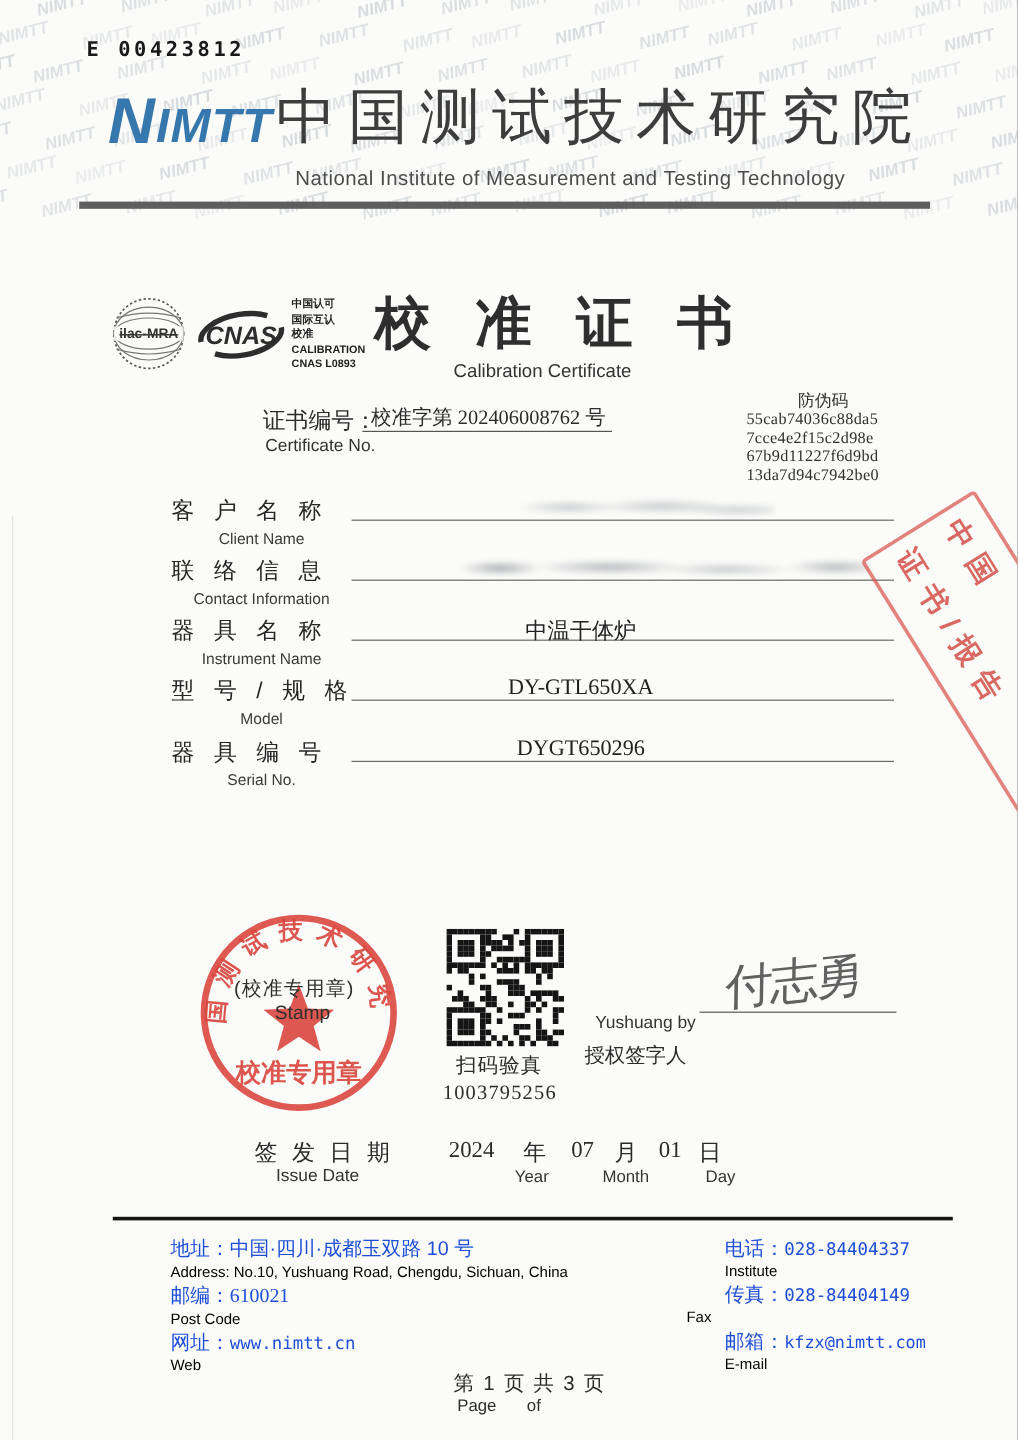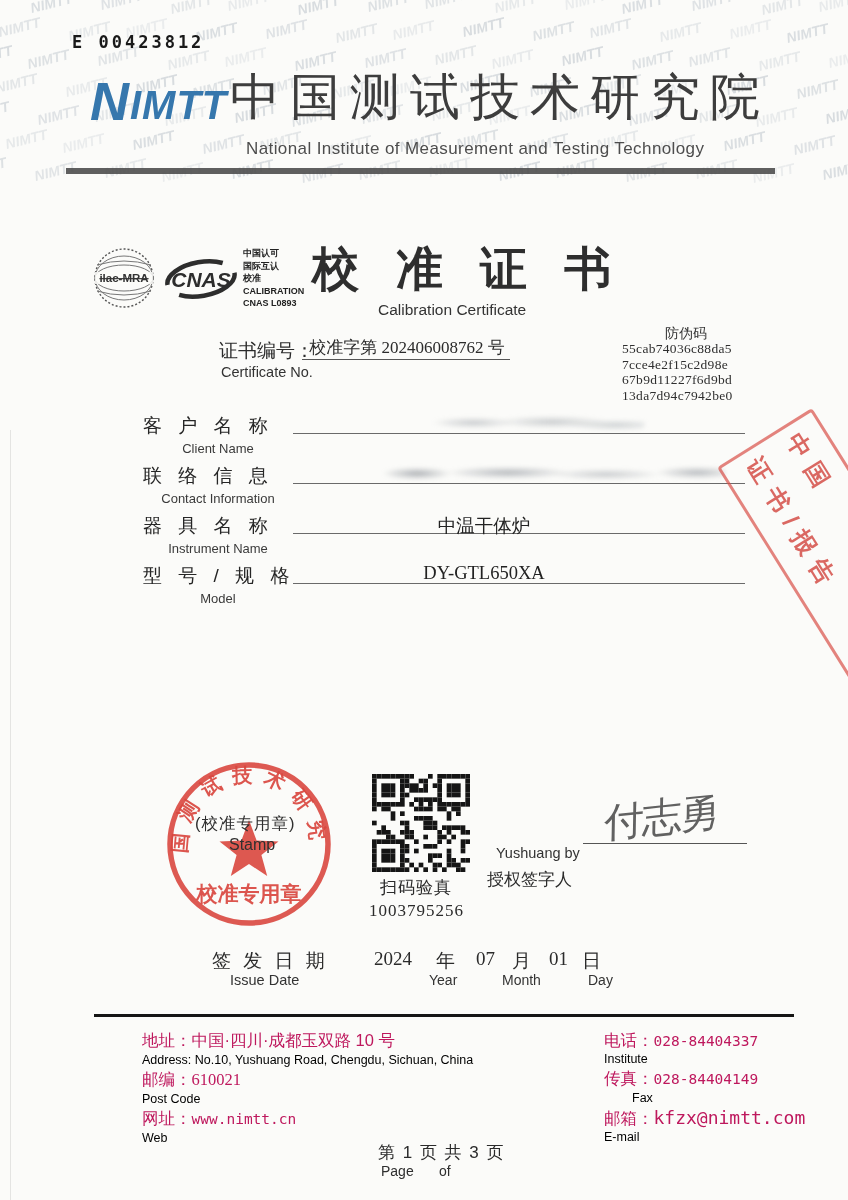--- a/index.html
+++ b/index.html
@@ -73,21 +73,21 @@
        transform:rotate(-6deg) skewX(-7deg);opacity:.85;letter-spacing:-2px;z-index:2;}
 
   
   .dt-zh{left:212px;top:948px;font-size:19px;word-spacing:7px;}
   .dt-en{left:230px;top:972px;font-size:14.5px;color:#333;}
   .dt{position:absolute;top:948px;font-size:19px;}
   .dtl{position:absolute;top:972px;font-size:14px;color:#333;}
 
   
   .frule{left:94px;top:1014px;width:700px;height:2.5px;background:#151515;}
-  .ft-zh{position:absolute;font-size:16.5px;color:#be185d;white-space:nowrap;}
+  .ft-zh{position:absolute;font-size:16.5px;color:#1d4ed8;white-space:nowrap;}
   .ft-en{position:absolute;font-size:12.5px;color:#000000;white-space:nowrap;}
   .pg-zh{left:378px;top:1141px;font-size:17px;word-spacing:3px;}
   .pg-en{position:absolute;top:1163px;font-size:14px;color:#2e2e2e;}
 
   
   .edge-stamp{left:812px;top:408px;width:320px;height:112px;border:3.5px solid rgba(217,80,72,.7);
               border-radius:4px;transform:rotate(58deg);transform-origin:0 0;z-index:3;
               padding:4px 10px;box-sizing:border-box;}
   .edge-stamp div{font-size:24px;font-weight:bold;letter-spacing:10px;line-height:47px;
                   color:rgba(210,68,60,.8);white-space:nowrap;}
@@ -261,20 +261,26 @@
     <div class="fl">联 络 信 息</div>
     <div class="fen">Contact Information</div>
     <div class="fline"></div>
     <div class="smudge s2"></div>
   </div>
   <div class="frow" style="top:561px">
     <div class="fl">型 号 / 规 格</div>
     <div class="fen">Model</div>
     <div class="fline"></div>
     <div class="fval">DY-GTL650XA</div>
+  </div>
+  <div class="frow" style="top:612px">
+    <div class="fl">器 具 编 号</div>
+    <div class="fen">Serial No.</div>
+    <div class="fline"></div>
+    <div class="fval">DYGT650296</div>
   </div>
 
   <div class="abs stamp-box">
     <svg width="172" height="172" viewBox="0 0 172 172">
       <circle cx="86" cy="86" r="79" fill="none" stroke="#d9473f" stroke-width="5.5" opacity="0.9"></circle>
       <path id="ringpath" d="M 27 105 A 62 62 0 1 1 146 102" fill="none"></path>
       <text font-size="20" font-weight="bold" fill="#d9473f" letter-spacing="10" opacity="0.92">
         <textPath href="#ringpath" startOffset="50%" text-anchor="middle">中国测试技术研究院</textPath>
       </text>
       <polygon points="86,62 93.6,82.5 115.5,83.4 98.4,97 104.2,118.1 86,106 67.8,118.1 73.6,97 56.5,83.4 78.4,82.5" fill="#da4a41" opacity="0.92"></polygon>
@@ -537,23 +543,23 @@
   </div>
   <div class="ft-en" style="left:142px;top:1131px">Web</div>
 
   <div class="ft-zh" style="left:604px;top:1030px">
     <span>电话：</span><span class="mono" style="font-size:14.5px">028-84404337</span>
   </div>
   <div class="ft-en" style="left:604px;top:1052px">Institute</div>
   <div class="ft-zh" style="left:604px;top:1068px">
     <span>传真：</span><span class="mono" style="font-size:14.5px">028-84404149</span>
   </div>
-  <div class="ft-en" style="left:632px;top:1091px">Fax</div>
+  <div class="ft-en" style="left:572px;top:1091px">Fax</div>
   <div class="ft-zh" style="left:604px;top:1107px">
-    <span>邮箱：</span><span class="mono" style="font-size:18px">kfzx@nimtt.com</span>
+    <span>邮箱：</span><span class="mono" style="font-size:14px">kfzx@nimtt.com</span>
   </div>
   <div class="ft-en" style="left:604px;top:1130px">E-mail</div>
 
   <div class="abs pg-zh">第 1 页 共 3 页</div>
   <div class="pg-en" style="left:381px">Page</div>
   <div class="pg-en" style="left:439px">of</div>
 
   <div class="abs edge-stamp">
     <div>中国</div>
     <div>证书/报告</div>

